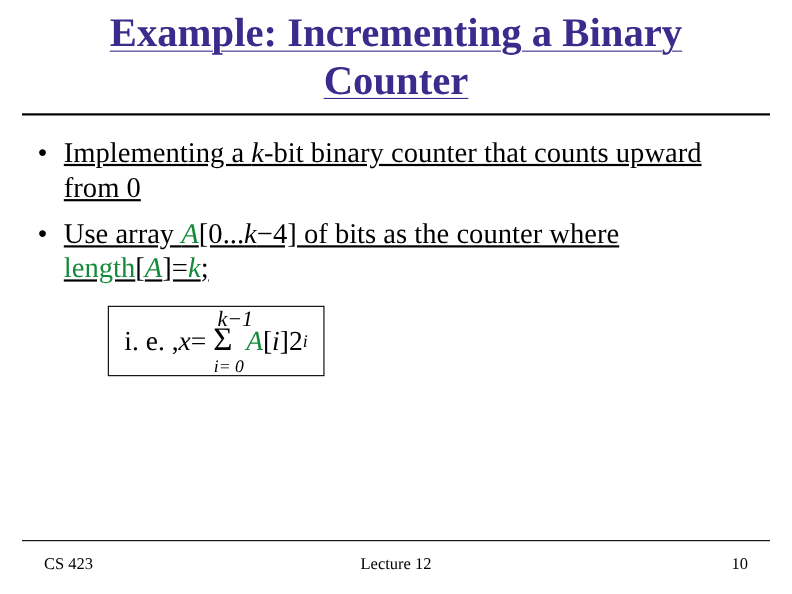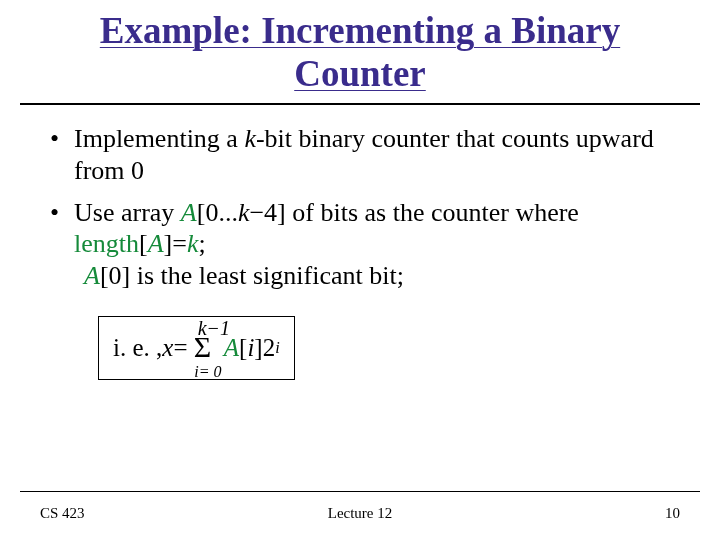--- a/index.html
+++ b/index.html
@@ -36,22 +36,23 @@
     background: #000;
     margin: 2px 20px 18px 20px;
   }
   .body {
     padding: 0 28px 0 28px;
     font-size: 26px;
     line-height: 1.22;
   }
   ul.bullets {
     list-style: none;
-    margin: 16px;
+    margin: 0;
     padding: 0;
+    text-decoration: underline;
   }
   ul.bullets > li {
     position: relative;
     padding-left: 30px;
     margin-bottom: 10px;
   }
   ul.bullets > li::before {
     content: "•";
     position: absolute;
     left: 6px;
@@ -148,23 +149,20 @@
 
   <div class="rule"></div>
 
   <div class="body">
     <ul class="bullets">
       <li>
         <span>Implementing a </span><span class="ital">k</span><span>-bit binary counter that counts upward from 0</span>
       </li>
       <li>
         <span>Use array </span><span class="ital green">A</span><span>[0...</span><span class="ital">k</span><span>−4] of bits as the counter where </span><span class="green">length</span><span>[</span><span class="ital green">A</span><span>]=</span><span class="ital green">k</span><span>;</span>
-        <span class="indent">
-          <span class="ital green">A</span><span>[0] is the least significant bit;</span>
-        </span>
       </li>
     </ul>
 
     <div class="formula-box">
       <div class="formula">
         <span>i. e. , </span>
         <span class="ital">x</span>
         <span>=</span>
         <span class="sigma-wrap">
           <span class="sigma-top"><span class="ital">k</span><span>−1</span></span>

